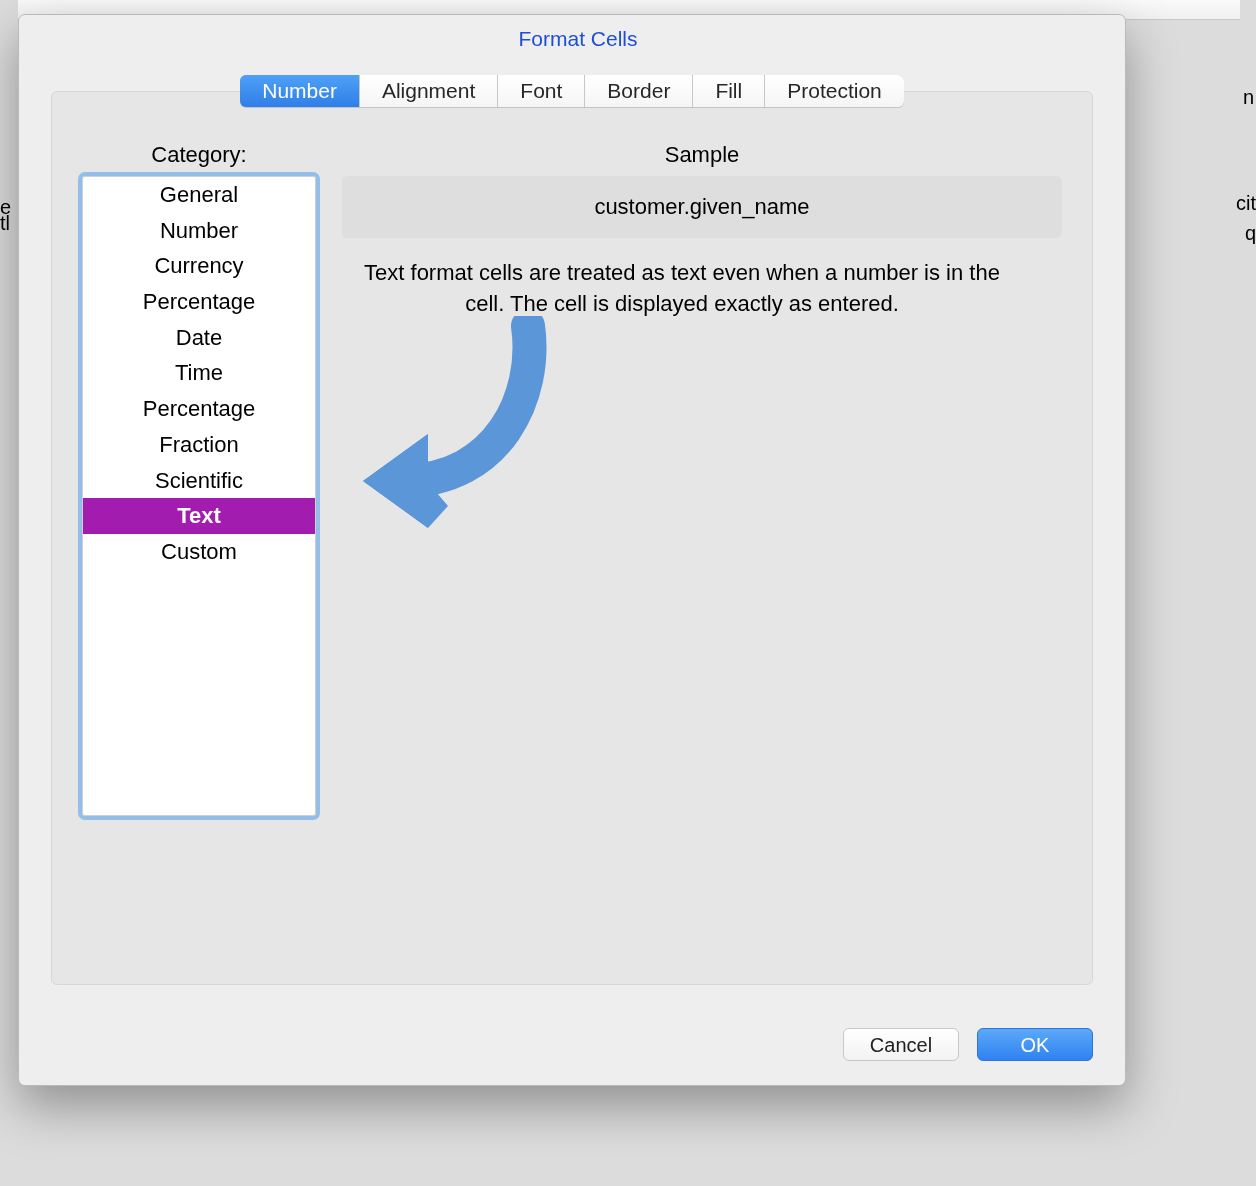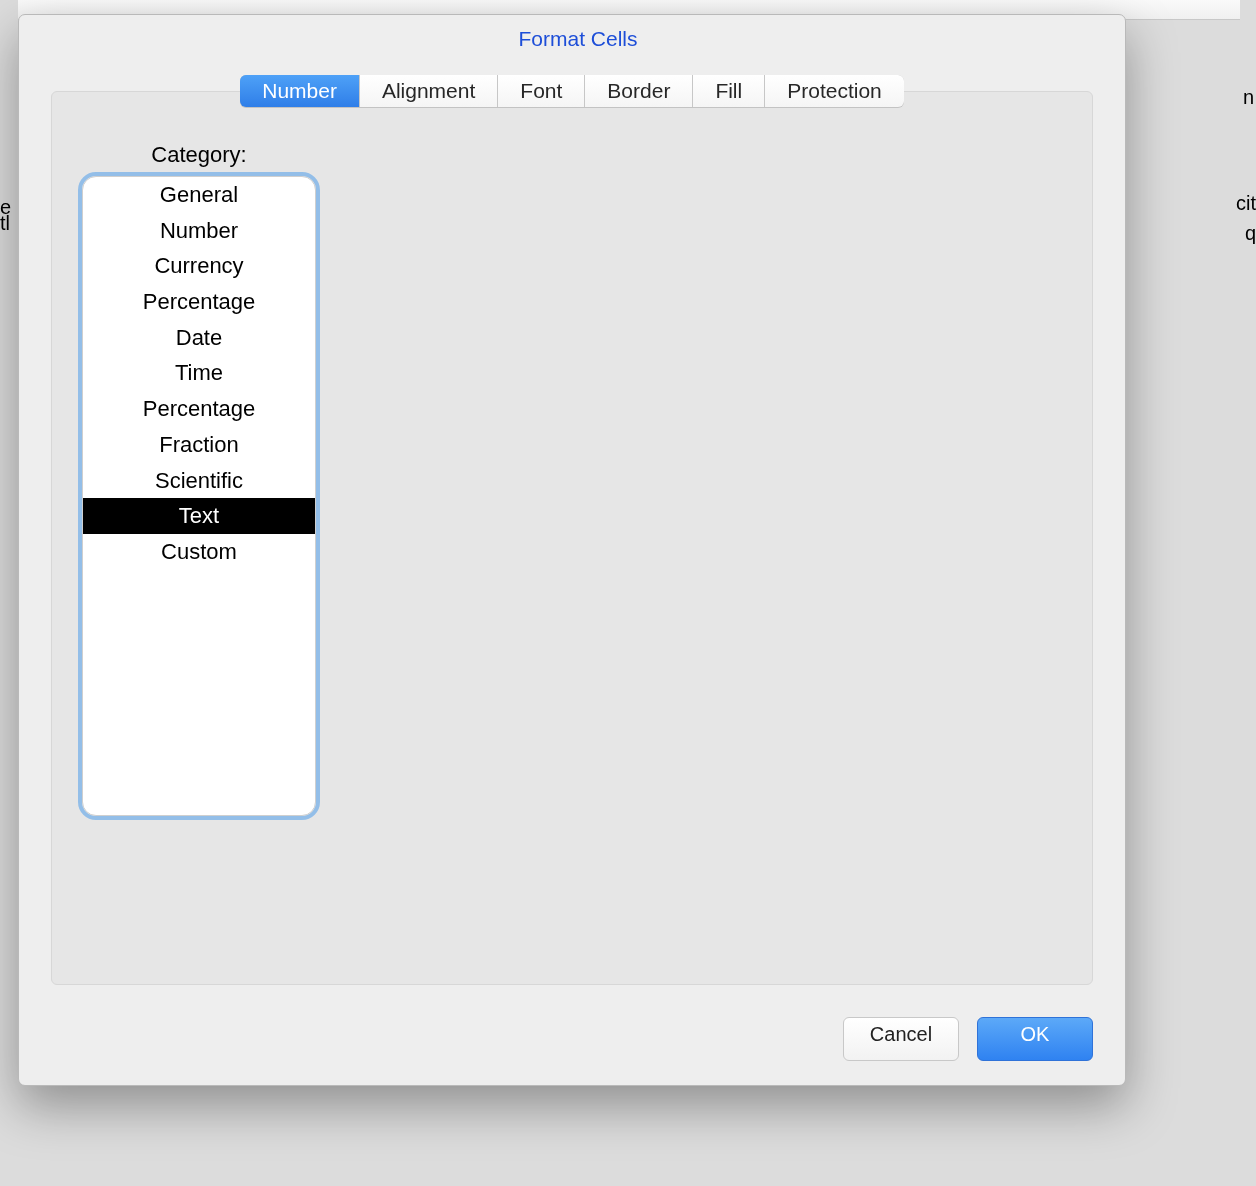--- a/index.html
+++ b/index.html
@@ -87,36 +87,37 @@
     }
     .left-col { width: 234px; }
     .right-col { flex: 1; position: relative; }
     .label {
       font-size: 22px;
       color: #000;
       margin-bottom: 8px;
     }
     .listbox {
       background: #fff;
-      border-radius: 14px;
+      border-radius: 3px;
       height: 640px;
       outline: 4px solid #93bee8;
       border: 1px solid #cfcfcf;
       overflow: hidden;
     }
     .list-item {
       font-size: 22px;
       color: #000;
       padding: 3px 8px 3px 8px;
       cursor: default;
       line-height: 1.35;
     }
     .list-item.selected {
-      background: #000000;
+      background: #a21caf;
       color: #fff;
+      font-weight: bold;
     }
     .sample-box {
       background: #dedede;
       border-radius: 6px;
       padding: 18px 20px;
       font-size: 22px;
       color: #000;
       margin-bottom: 20px;
     }
     .description {
@@ -135,21 +136,21 @@
     }
     .button-row {
       position: absolute;
       right: 32px;
       bottom: 24px;
       display: flex;
       gap: 18px;
     }
     .btn {
       min-width: 116px;
-      height: 44px;
+      height: 33px;
       border-radius: 6px;
       font-size: 20px;
       text-align: center;
       line-height: 32px;
       cursor: default;
     }
     .btn-default {
       background: linear-gradient(#ffffff,#f2f2f2);
       border: 1px solid #c8c8c8;
       color: #222;
@@ -195,20 +196,31 @@
             <div class="list-item">Percentage</div>
             <div class="list-item">Date</div>
             <div class="list-item">Time</div>
             <div class="list-item">Percentage</div>
             <div class="list-item">Fraction</div>
             <div class="list-item">Scientific</div>
             <div class="list-item selected">Text</div>
             <div class="list-item">Custom</div>
           </div>
       </div>
+      <div class="right-col">
+        <div class="label">Sample</div>
+        <div class="sample-box">customer.given_name</div>
+        <div class="description">Text format cells are treated as text even when a number is in the cell.  The cell is displayed exactly as entered.</div>
+
+        <svg class="annotation-arrow" viewBox="0 0 230 230">
+          <path d="M 180 10 C 190 80, 150 165, 55 165" stroke="#5a96d8" stroke-width="34" fill="none" stroke-linecap="round"></path>
+          <path d="M 15 165 L 80 118 L 70 155 L 100 190 L 80 212 Z" fill="#5a96d8"></path>
+          <path d="M 15 165 L 80 118 L 80 212 Z" fill="#5a96d8"></path>
+        </svg>
+      </div>
     </div>
   </div>
 
   <div class="button-row">
     <div class="btn btn-default">Cancel</div>
     <div class="btn btn-primary">OK</div>
   </div>
 </div>
 
 </body></html>

